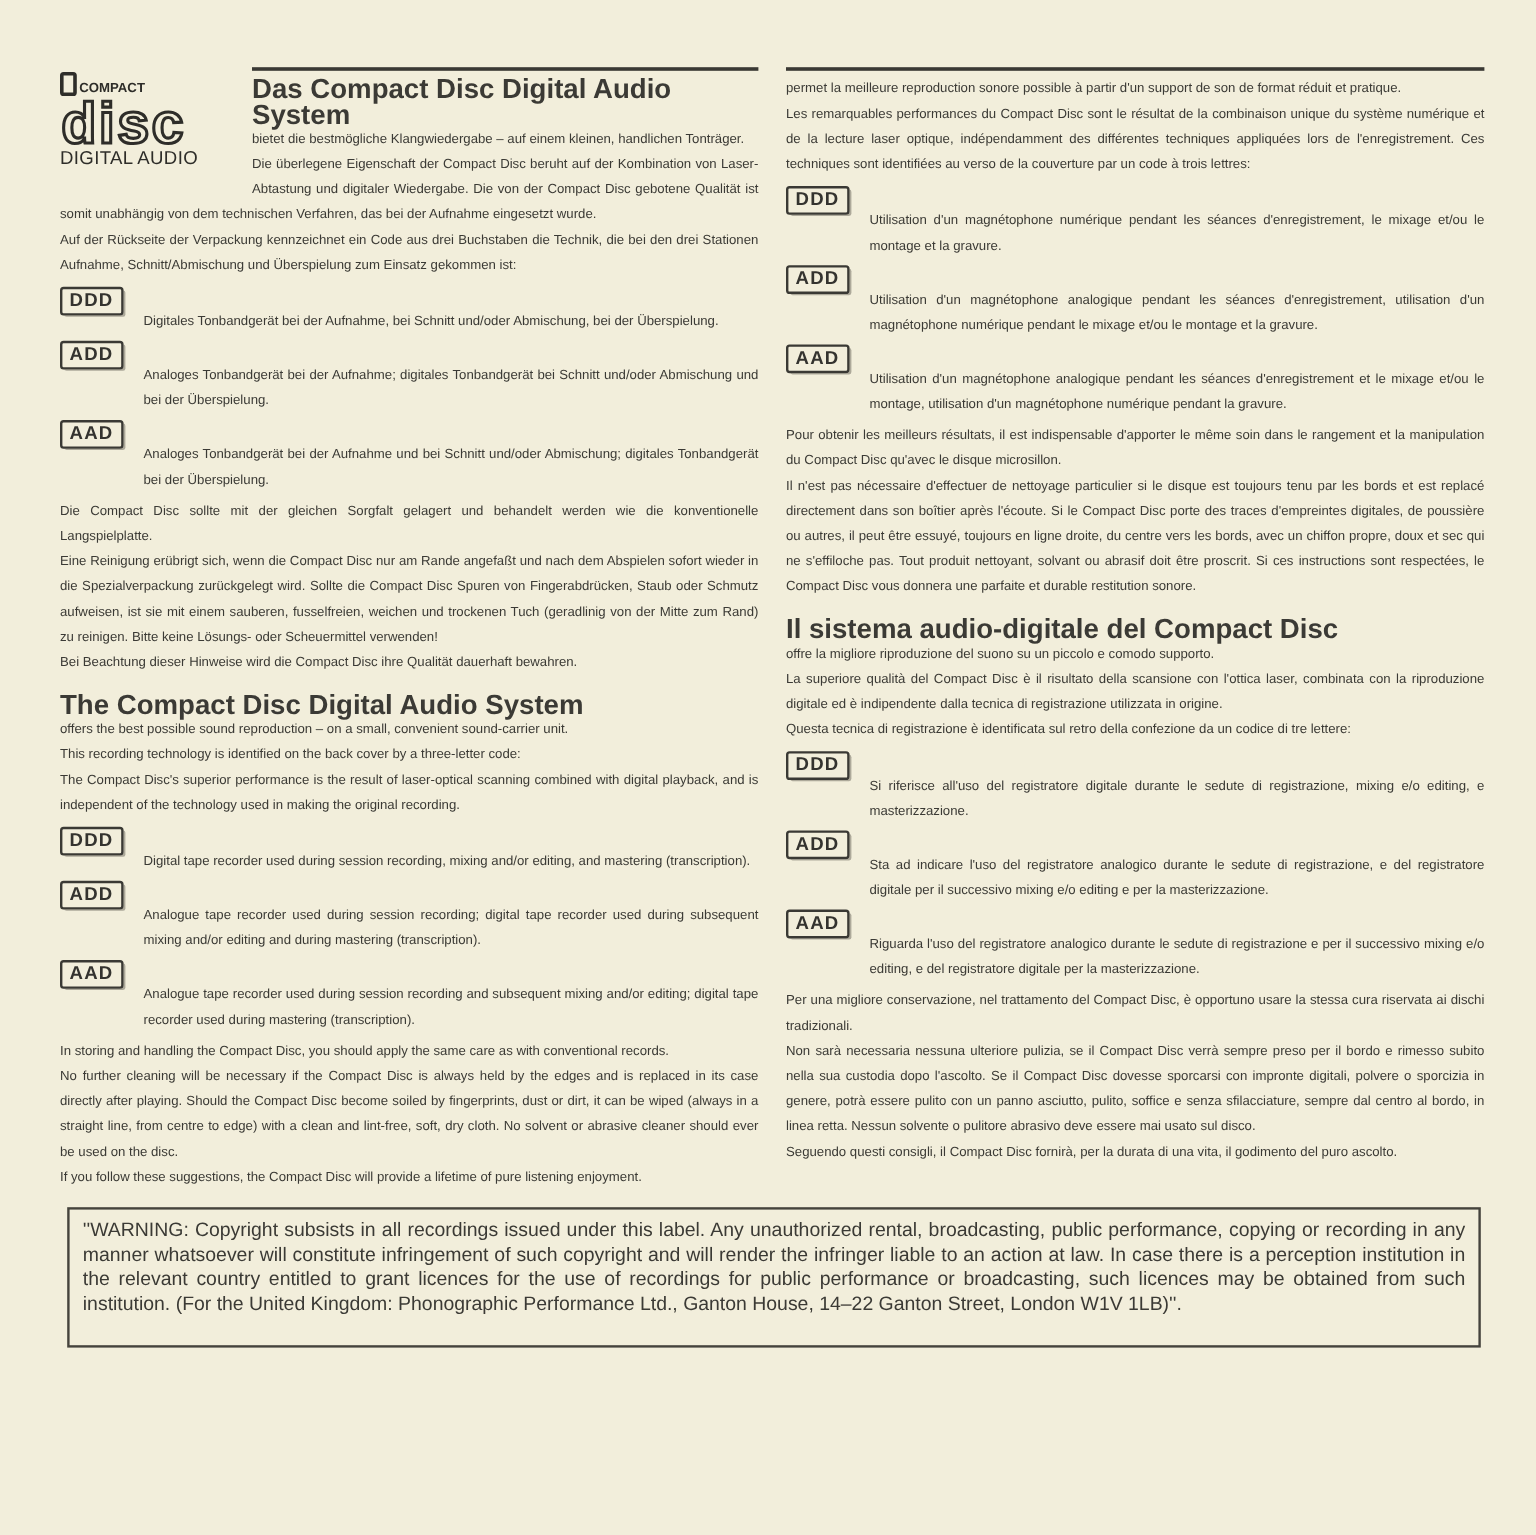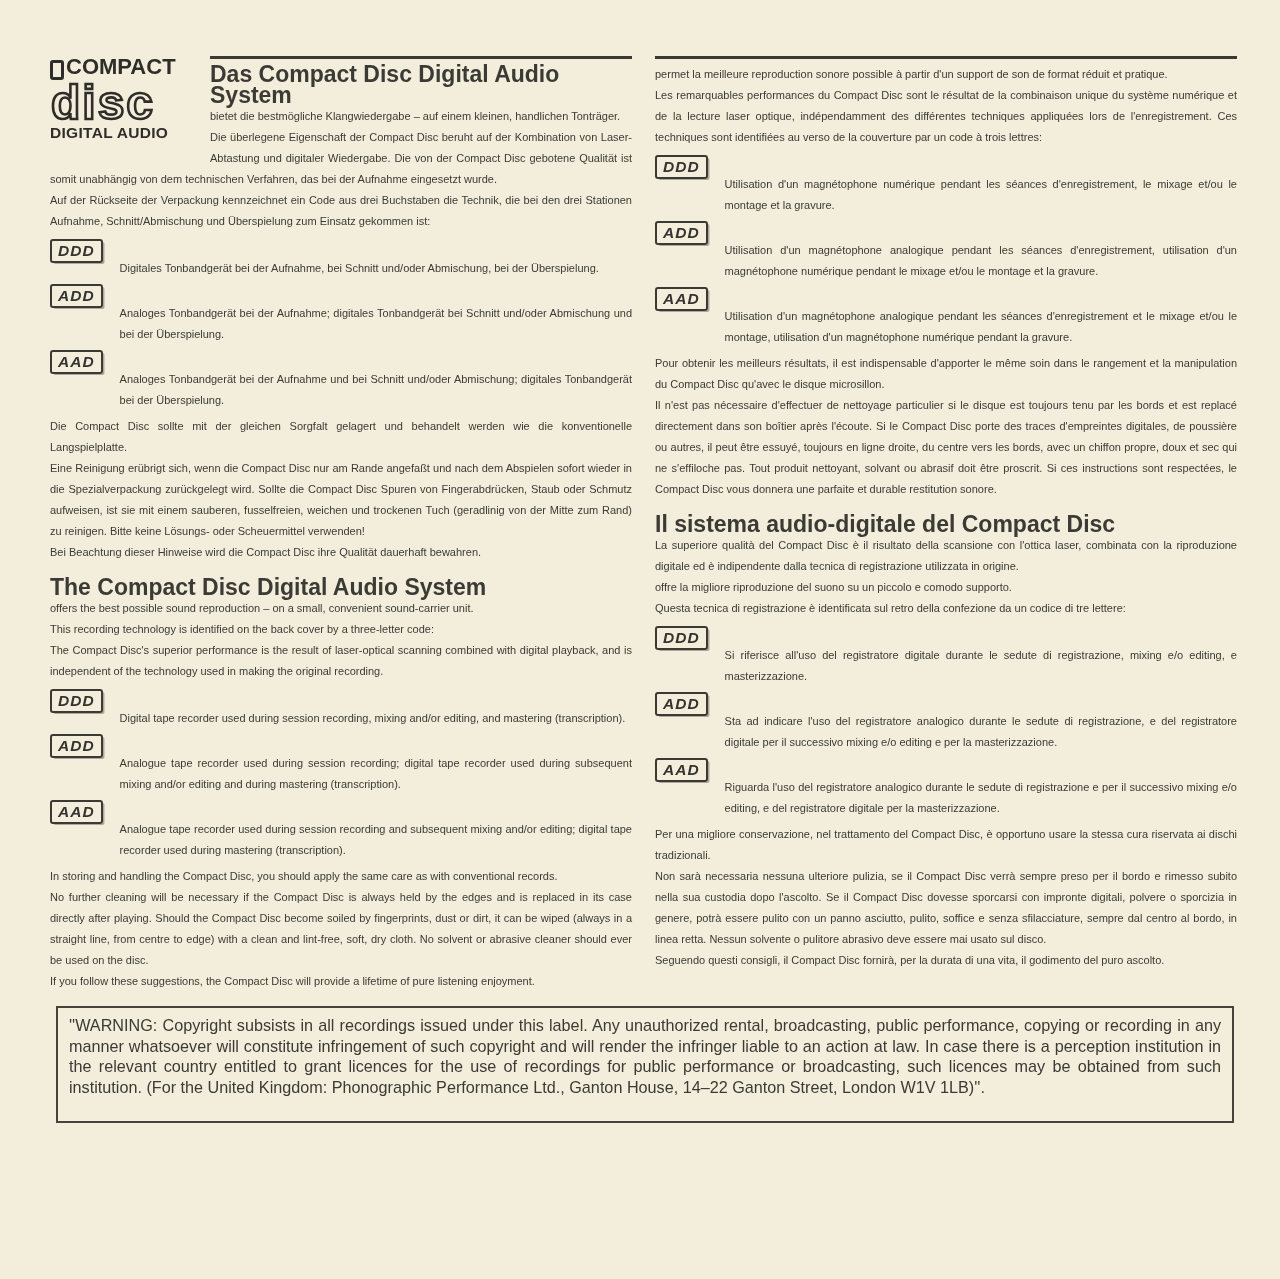--- a/index.html
+++ b/index.html
@@ -15,34 +15,33 @@
   .col{flex:0 0 582px;width:582px;}
   p{margin:0;font-size:11px;line-height:21px;text-align:justify;}
   h2{margin:0;font-size:23px;line-height:21px;font-weight:bold;text-align:left;}
   .section + .section{margin-top:14px;}
   .top-rule{height:0;border-top:3px solid #3a3934;margin-bottom:5px;}
   .top-rule.indent{margin-left:160px;}
   
   .logo{float:left;width:152px;height:88px;margin:2px 8px 4px 0;}
   .logo-row1{display:flex;align-items:flex-end;height:22px;}
   .logo-box{width:14px;height:20px;border:3.5px solid #2e2d29;border-radius:3px;box-sizing:border-box;margin-right:2px;}
-  .logo-top{font-weight:bold;font-size:22px;letter-spacing:0;color:#2e2d29;white-space:nowrap;}
+  .logo-top{font-weight:bold;font-size:11px;letter-spacing:0;color:#2e2d29;white-space:nowrap;}
   .logo-main-svg{display:block;margin-top:-2px;}
-  .logo-bottom{font-weight:bold;font-size:15.5px;letter-spacing:0.3px;color:#2e2d29;white-space:nowrap;display:block;margin-top:-2px;}
+  .logo-bottom{font-weight:normal;font-size:15.5px;letter-spacing:0.3px;color:#2e2d29;white-space:nowrap;display:block;margin-top:-2px;}
   
   .codes{margin:6px 0 5px;}
   .code-row{display:flex;align-items:flex-start;margin:4px 0;}
   .code-badge{
     flex:0 0 auto;min-width:33px;text-align:center;
     border:2.5px solid #3a3934;border-radius:3px;
     font-weight:bold;font-size:15.5px;line-height:18px;letter-spacing:1px;
     padding:1px 6px;margin-top:1px;color:#34332f;
     box-shadow:2.5px 2px 0 -1px rgba(88,85,76,0.45);
     background:transparent;
-    font-style:italic;
   }
   .code-text{flex:1;margin-left:17px;margin-top:20px;}
   
   .warning{
     border:2px solid #45433c;
     margin:14px 4px 0 6px;
     padding:7px 11px 24px 11px;
   }
   .warning p{font-size:16.2px;line-height:20.5px;}
 </style>
@@ -133,22 +132,22 @@
             <span class="code-badge">AAD</span>
             <p class="code-text">Utilisation d'un magnétophone analogique pendant les séances d'enregistrement et le mixage et/ou le montage, utilisation d'un magnétophone numérique pendant la gravure.</p>
           </div>
         </div>
         <p>Pour obtenir les meilleurs résultats, il est indispensable d'apporter le même soin dans le rangement et la manipulation du Compact Disc qu'avec le disque microsillon.</p>
         <p>Il n'est pas nécessaire d'effectuer de nettoyage particulier si le disque est toujours tenu par les bords et est replacé directement dans son boîtier après l'écoute. Si le Compact Disc porte des traces d'empreintes digitales, de poussière ou autres, il peut être essuyé, toujours en ligne droite, du centre vers les bords, avec un chiffon propre, doux et sec qui ne s'effiloche pas. Tout produit nettoyant, solvant ou abrasif doit être proscrit. Si ces instructions sont respectées, le Compact Disc vous donnera une parfaite et durable restitution sonore.</p>
       </section>
 
       <section class="section">
         <h2>Il sistema audio-digitale del Compact Disc</h2>
+        <p>offre la migliore riproduzione del suono su un piccolo e comodo supporto.</p>
         <p>La superiore qualità del Compact Disc è il risultato della scansione con l'ottica laser, combinata con la riproduzione digitale ed è indipendente dalla tecnica di registrazione utilizzata in origine.</p>
-        <p>offre la migliore riproduzione del suono su un piccolo e comodo supporto.</p>
         <p>Questa tecnica di registrazione è identificata sul retro della confezione da un codice di tre lettere:</p>
         <div class="codes">
           <div class="code-row">
             <span class="code-badge">DDD</span>
             <p class="code-text">Si riferisce all'uso del registratore digitale durante le sedute di registrazione, mixing e/o editing, e masterizzazione.</p>
           </div>
           <div class="code-row">
             <span class="code-badge">ADD</span>
             <p class="code-text">Sta ad indicare l'uso del registratore analogico durante le sedute di registrazione, e del registratore digitale per il successivo mixing e/o editing e per la masterizzazione.</p>
           </div>

